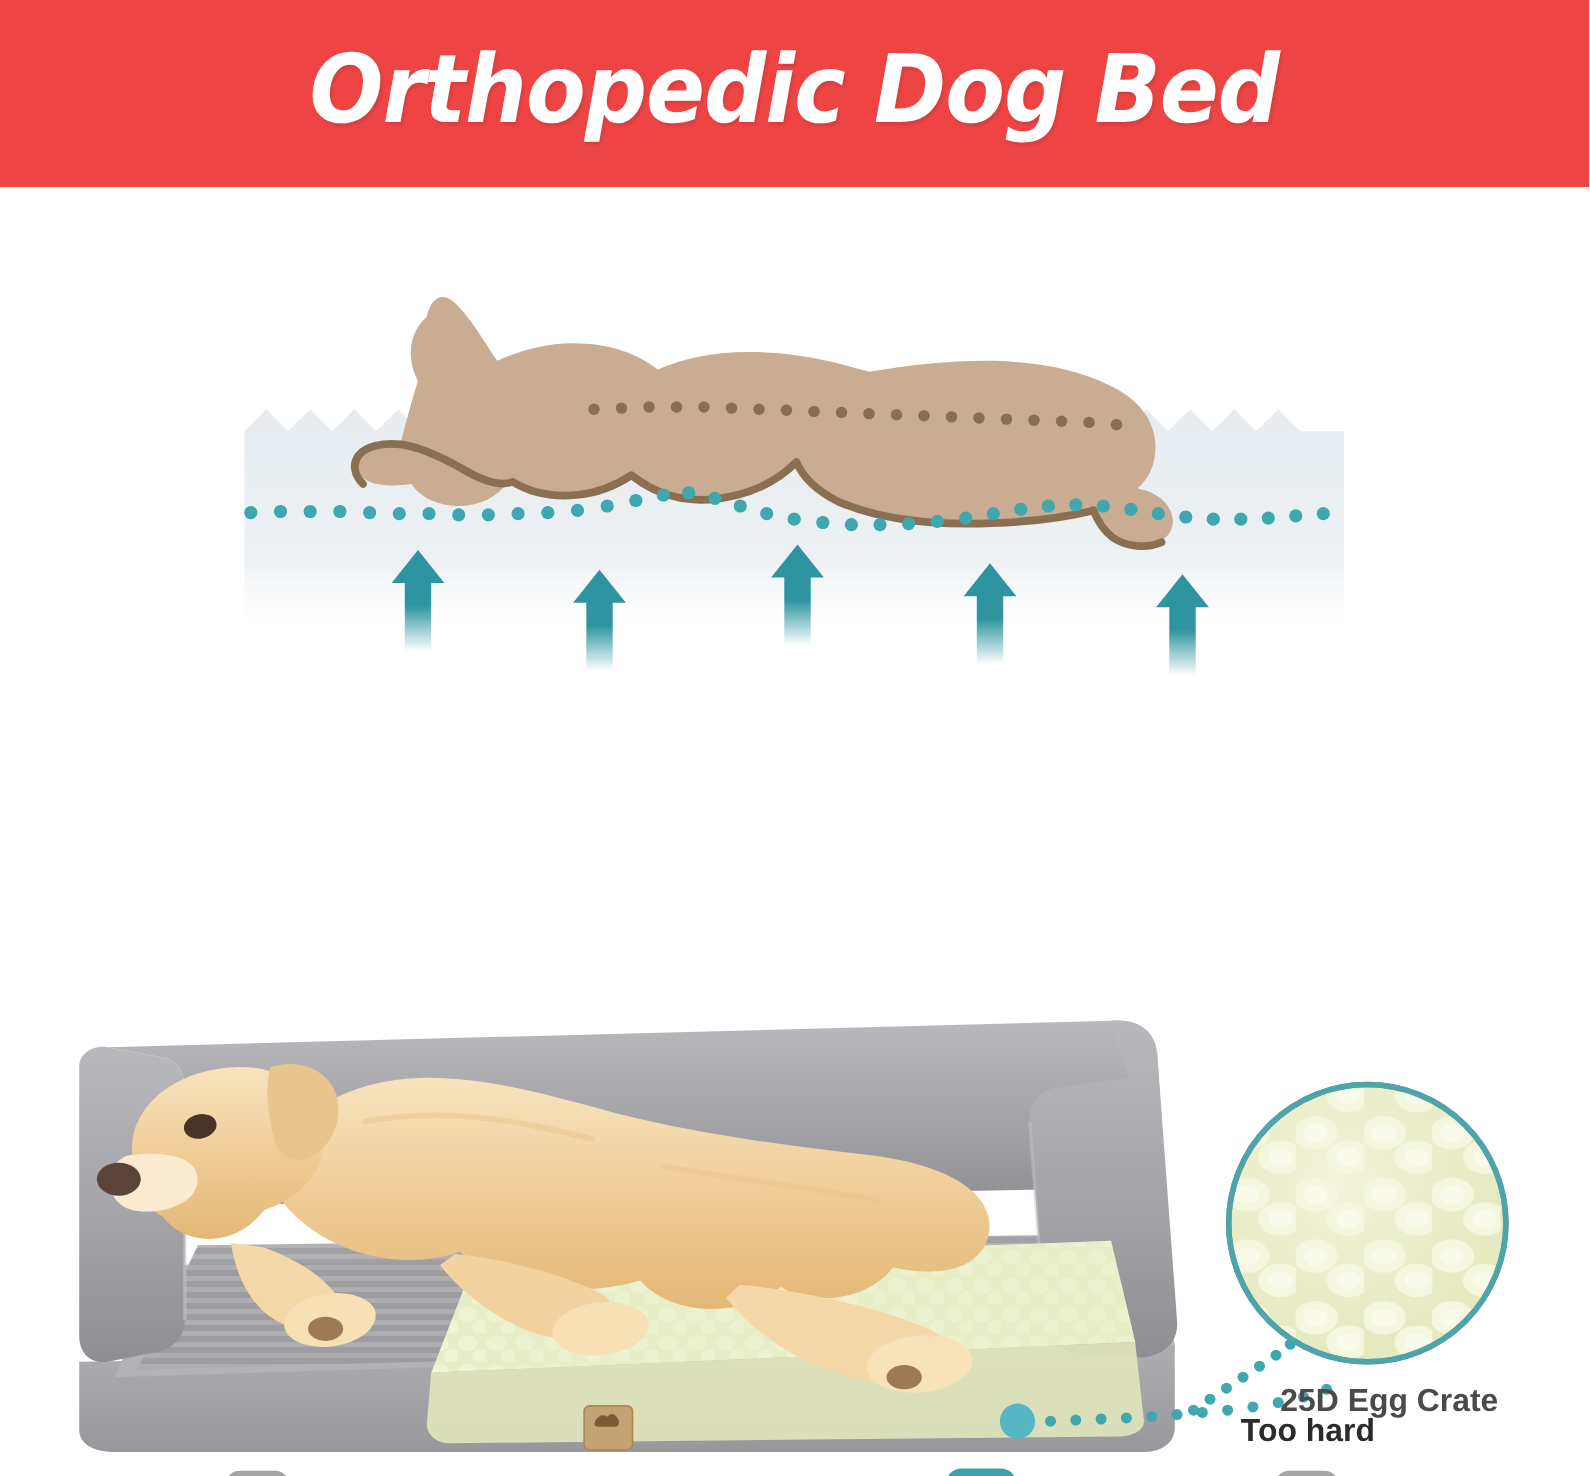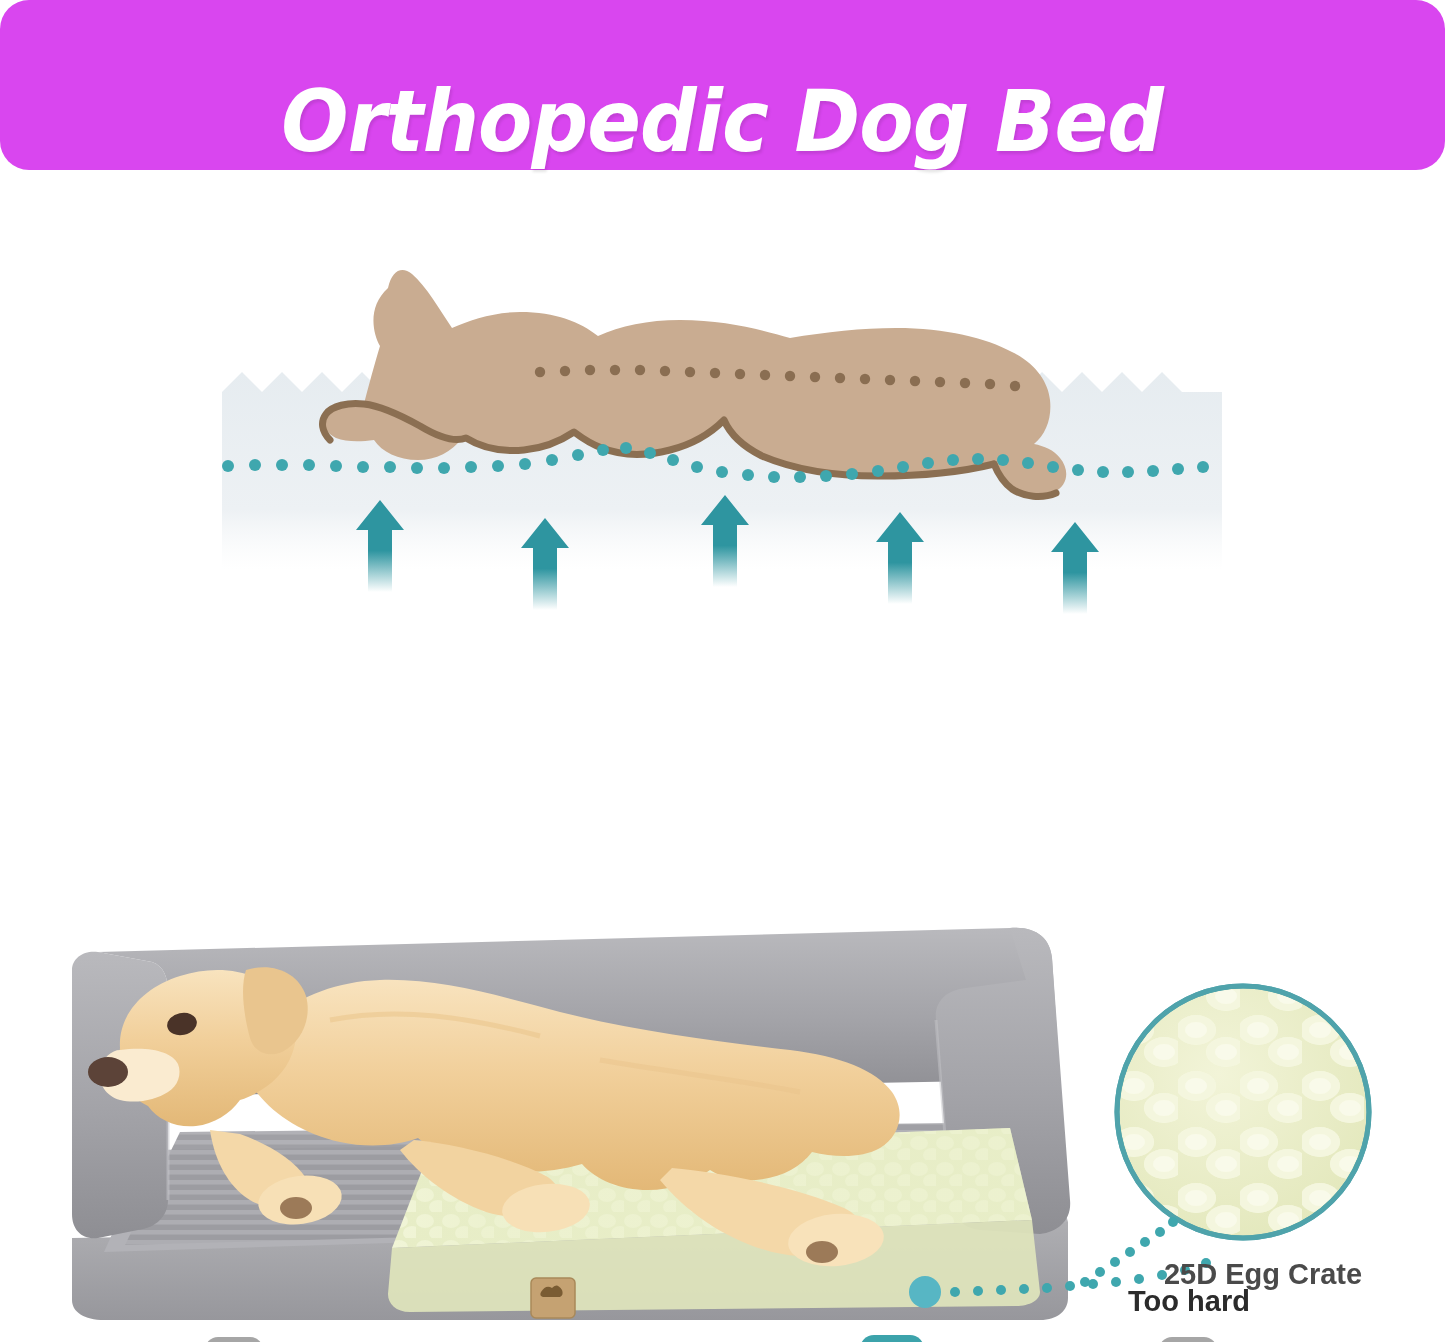--- a/index.html
+++ b/index.html
@@ -8,22 +8,22 @@
     background:#ffffff;
     font-family:"Liberation Sans",sans-serif;
     overflow:hidden;
     position:relative;
   }
   .page{position:relative;width:1445px;height:1342px;overflow:hidden;background:#fff;}
 
   
   .header{
     position:absolute;left:0;top:0;width:1445px;height:170px;
-    background:#d946ef;
-    display:flex;align-items:flex-end;justify-content:center;border-radius:29px;
+    background:#ef4444;
+    display:flex;align-items:center;justify-content:center;
   }
   .header-title{
     font-family:"DejaVu Sans",sans-serif;
     font-weight:bold;
     font-style:italic;
     font-size:86px;
     color:#ffffff;
     letter-spacing:-1px;
     transform:scaleX(0.92);
     text-shadow:2px 3px 3px rgba(0,0,0,0.10);

